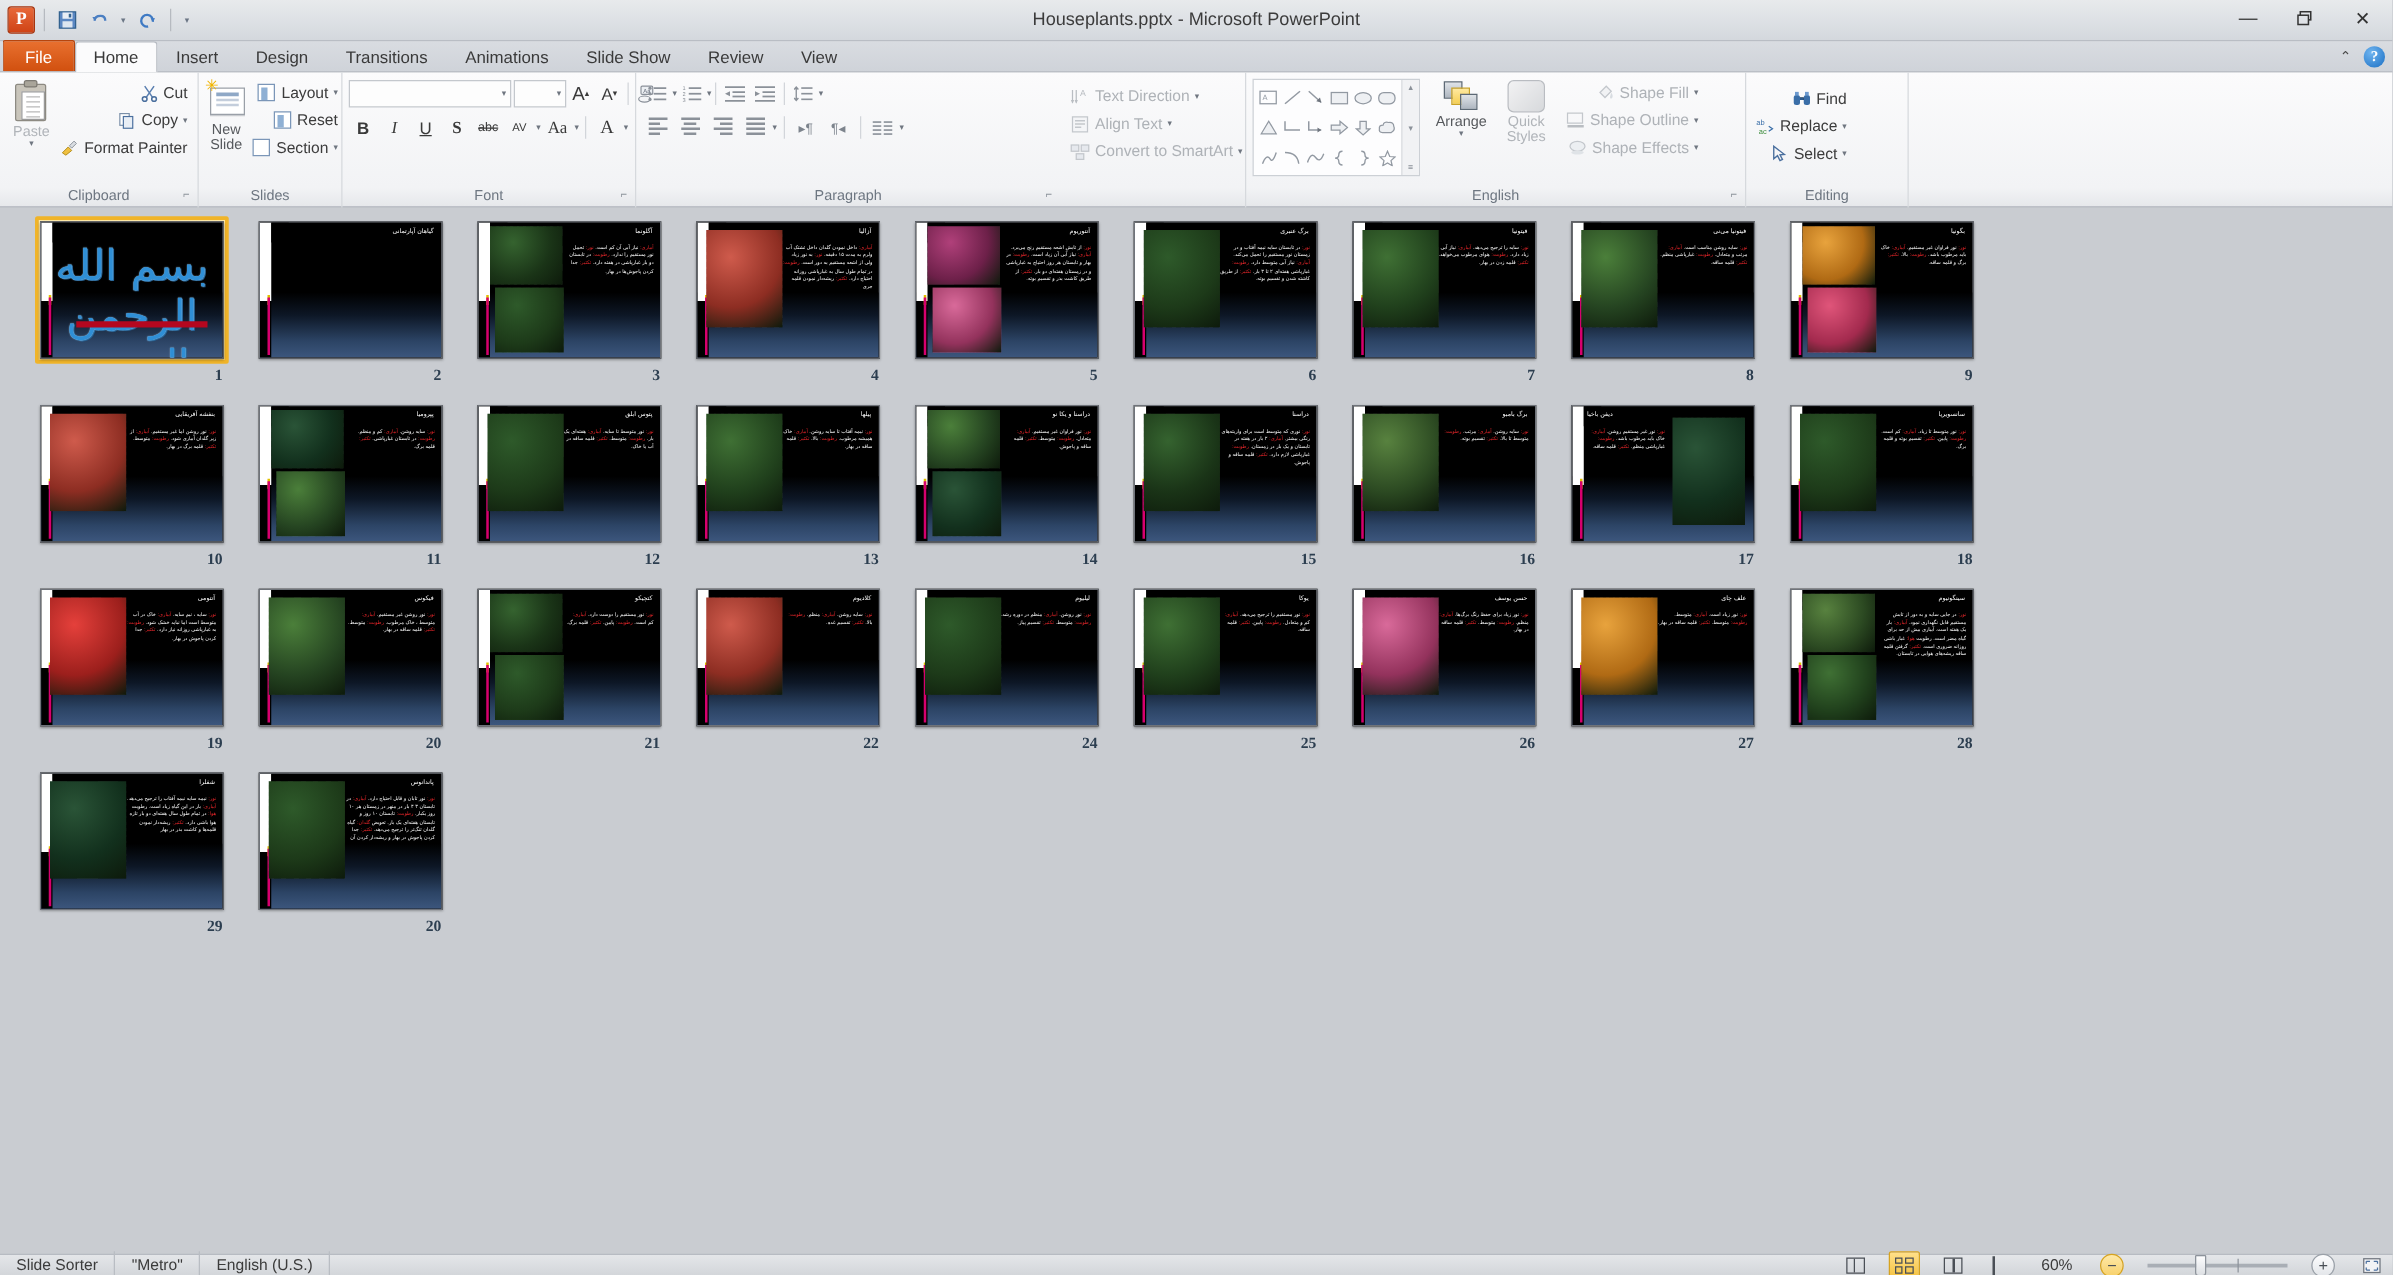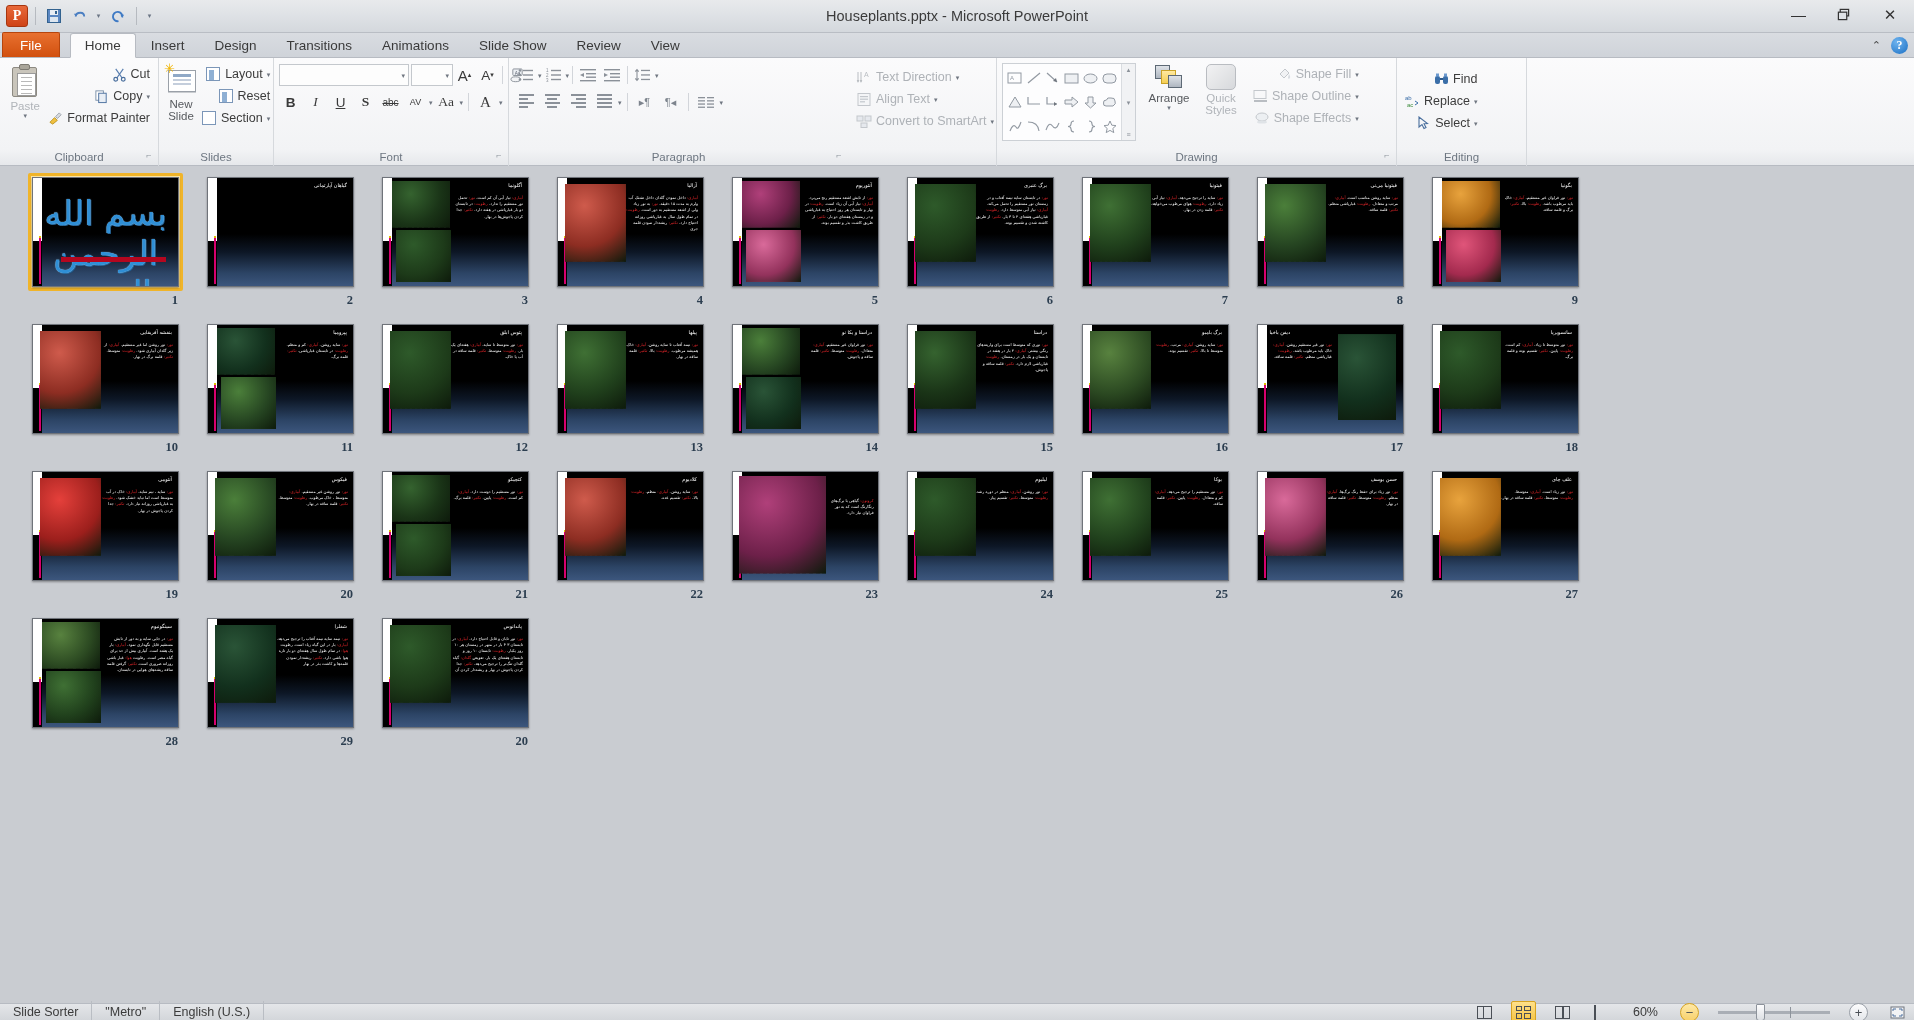--- a/index.html
+++ b/index.html
@@ -53,21 +53,21 @@
     border-bottom: 1px solid #b7bbc2; position: relative;
   }
   .tab {
     height: 25px; padding: 0 14px; display: flex; align-items: center;
     font-size: 13.5px; color: #3a3a3a; border: 1px solid transparent;
     border-bottom: none;
   }
   .tab.file {
     background: linear-gradient(180deg,#e8702f,#d1500f);
     color: #fff; border: 1px solid #b6450d; border-bottom: none;
-    border-radius: 2px 2px 0 0; margin-right: 10px; padding: 0 17px;
+    border-radius: 2px 2px 0 0; margin-right: 0; padding: 0 17px;
   }
   .tab.active {
     background: #fbfbfc; border: 1px solid #b7bbc2; border-bottom: 1px solid #fbfbfc;
     border-radius: 3px 3px 0 0; position: relative; z-index: 3; margin-bottom: -1px;
   }
   .ribbon-right-tools { position: absolute; right: 6px; bottom: 3px; display: flex; align-items: center; gap: 10px; }
   .chev-collapse { font-size: 11px; color: #4a4a4a; }
   .help-btn {
     width: 17px; height: 17px; border-radius: 50%;
     background: radial-gradient(circle at 35% 30%,#6fb4ef,#1a6fc4);
@@ -785,21 +785,21 @@
                 <ellipse cx="7" cy="6" rx="6" ry="4" fill="#eceff2" stroke="#c3c7cc"></ellipse>
                 <ellipse cx="7" cy="11" rx="5" ry="1.6" fill="#dfe3e7"></ellipse>
               </svg>
           </span>
           <span>Shape Effects</span>
           <span class="caret gray">▾</span>
         </div>
       </div>
     </div>
     <div class="rgroup-label">
-      <span>Drawing</span>
+      <span>English</span>
       <span class="dlg-launcher">⌐</span>
     </div>
   </div>
 
   <div class="rgroup" style="width:130px">
     <div class="rgroup-body" style="padding-top:9px">
       <div class="smallcol">
         <div class="smallrow">
           <span class="icon">
             <svg width="15" height="14" viewBox="0 0 15 14">
@@ -1203,35 +1203,20 @@
         <div class="slidenum">22</div>
       </div>
       <div class="thumbcell">
         <div class="thumbwrap">
           <div class="slide">
             <div class="gradient"></div>
             <div class="leftbar"></div>
             <div class="accent2"></div>
             <div class="accent"></div>
             <div class="blackblock"></div>
-            <div class="photo" style="left:4%;top:4%;width:60%;height:90%;background-image:radial-gradient(circle at 32% 28%, #b0407a 0%, #6d2049 58%, #0d1a0b 100%),
-          repeating-linear-gradient(131deg, rgba(255,255,255,.10) 0 2px, rgba(0,0,0,.16) 2px 5px)"></div>
-            <div class="body wide" style="right:3%;top:24%;width:32%"><span class="hl">کروتون:</span> گیاهی با برگ‌های رنگارنگ است که به نور فراوان نیاز دارد.</div>
-          </div>
-        </div>
-        <div class="slidenum">23</div>
-      </div>
-      <div class="thumbcell">
-        <div class="thumbwrap">
-          <div class="slide">
-            <div class="gradient"></div>
-            <div class="leftbar"></div>
-            <div class="accent2"></div>
-            <div class="accent"></div>
-            <div class="blackblock"></div>
             <div class="photo" style="left:5%;top:6%;width:42%;height:72%;background-image:radial-gradient(circle at 32% 28%, #2e5a2a 0%, #1d3a19 58%, #0d1a0b 100%),
           repeating-linear-gradient(168deg, rgba(255,255,255,.10) 0 2px, rgba(0,0,0,.16) 2px 5px)"></div>
             <div class="title">لیلیوم</div>
             <div class="body" style="width:50%"><span class="hl">نور:</span> نور روشن. <span class="hl">آبیاری:</span> منظم در دوره رشد. <span class="hl">رطوبت:</span> متوسط. <span class="hl">تکثیر:</span> تقسیم پیاز.</div>
           </div>
         </div>
         <div class="slidenum">24</div>
       </div>
       <div class="thumbcell">
         <div class="thumbwrap">

